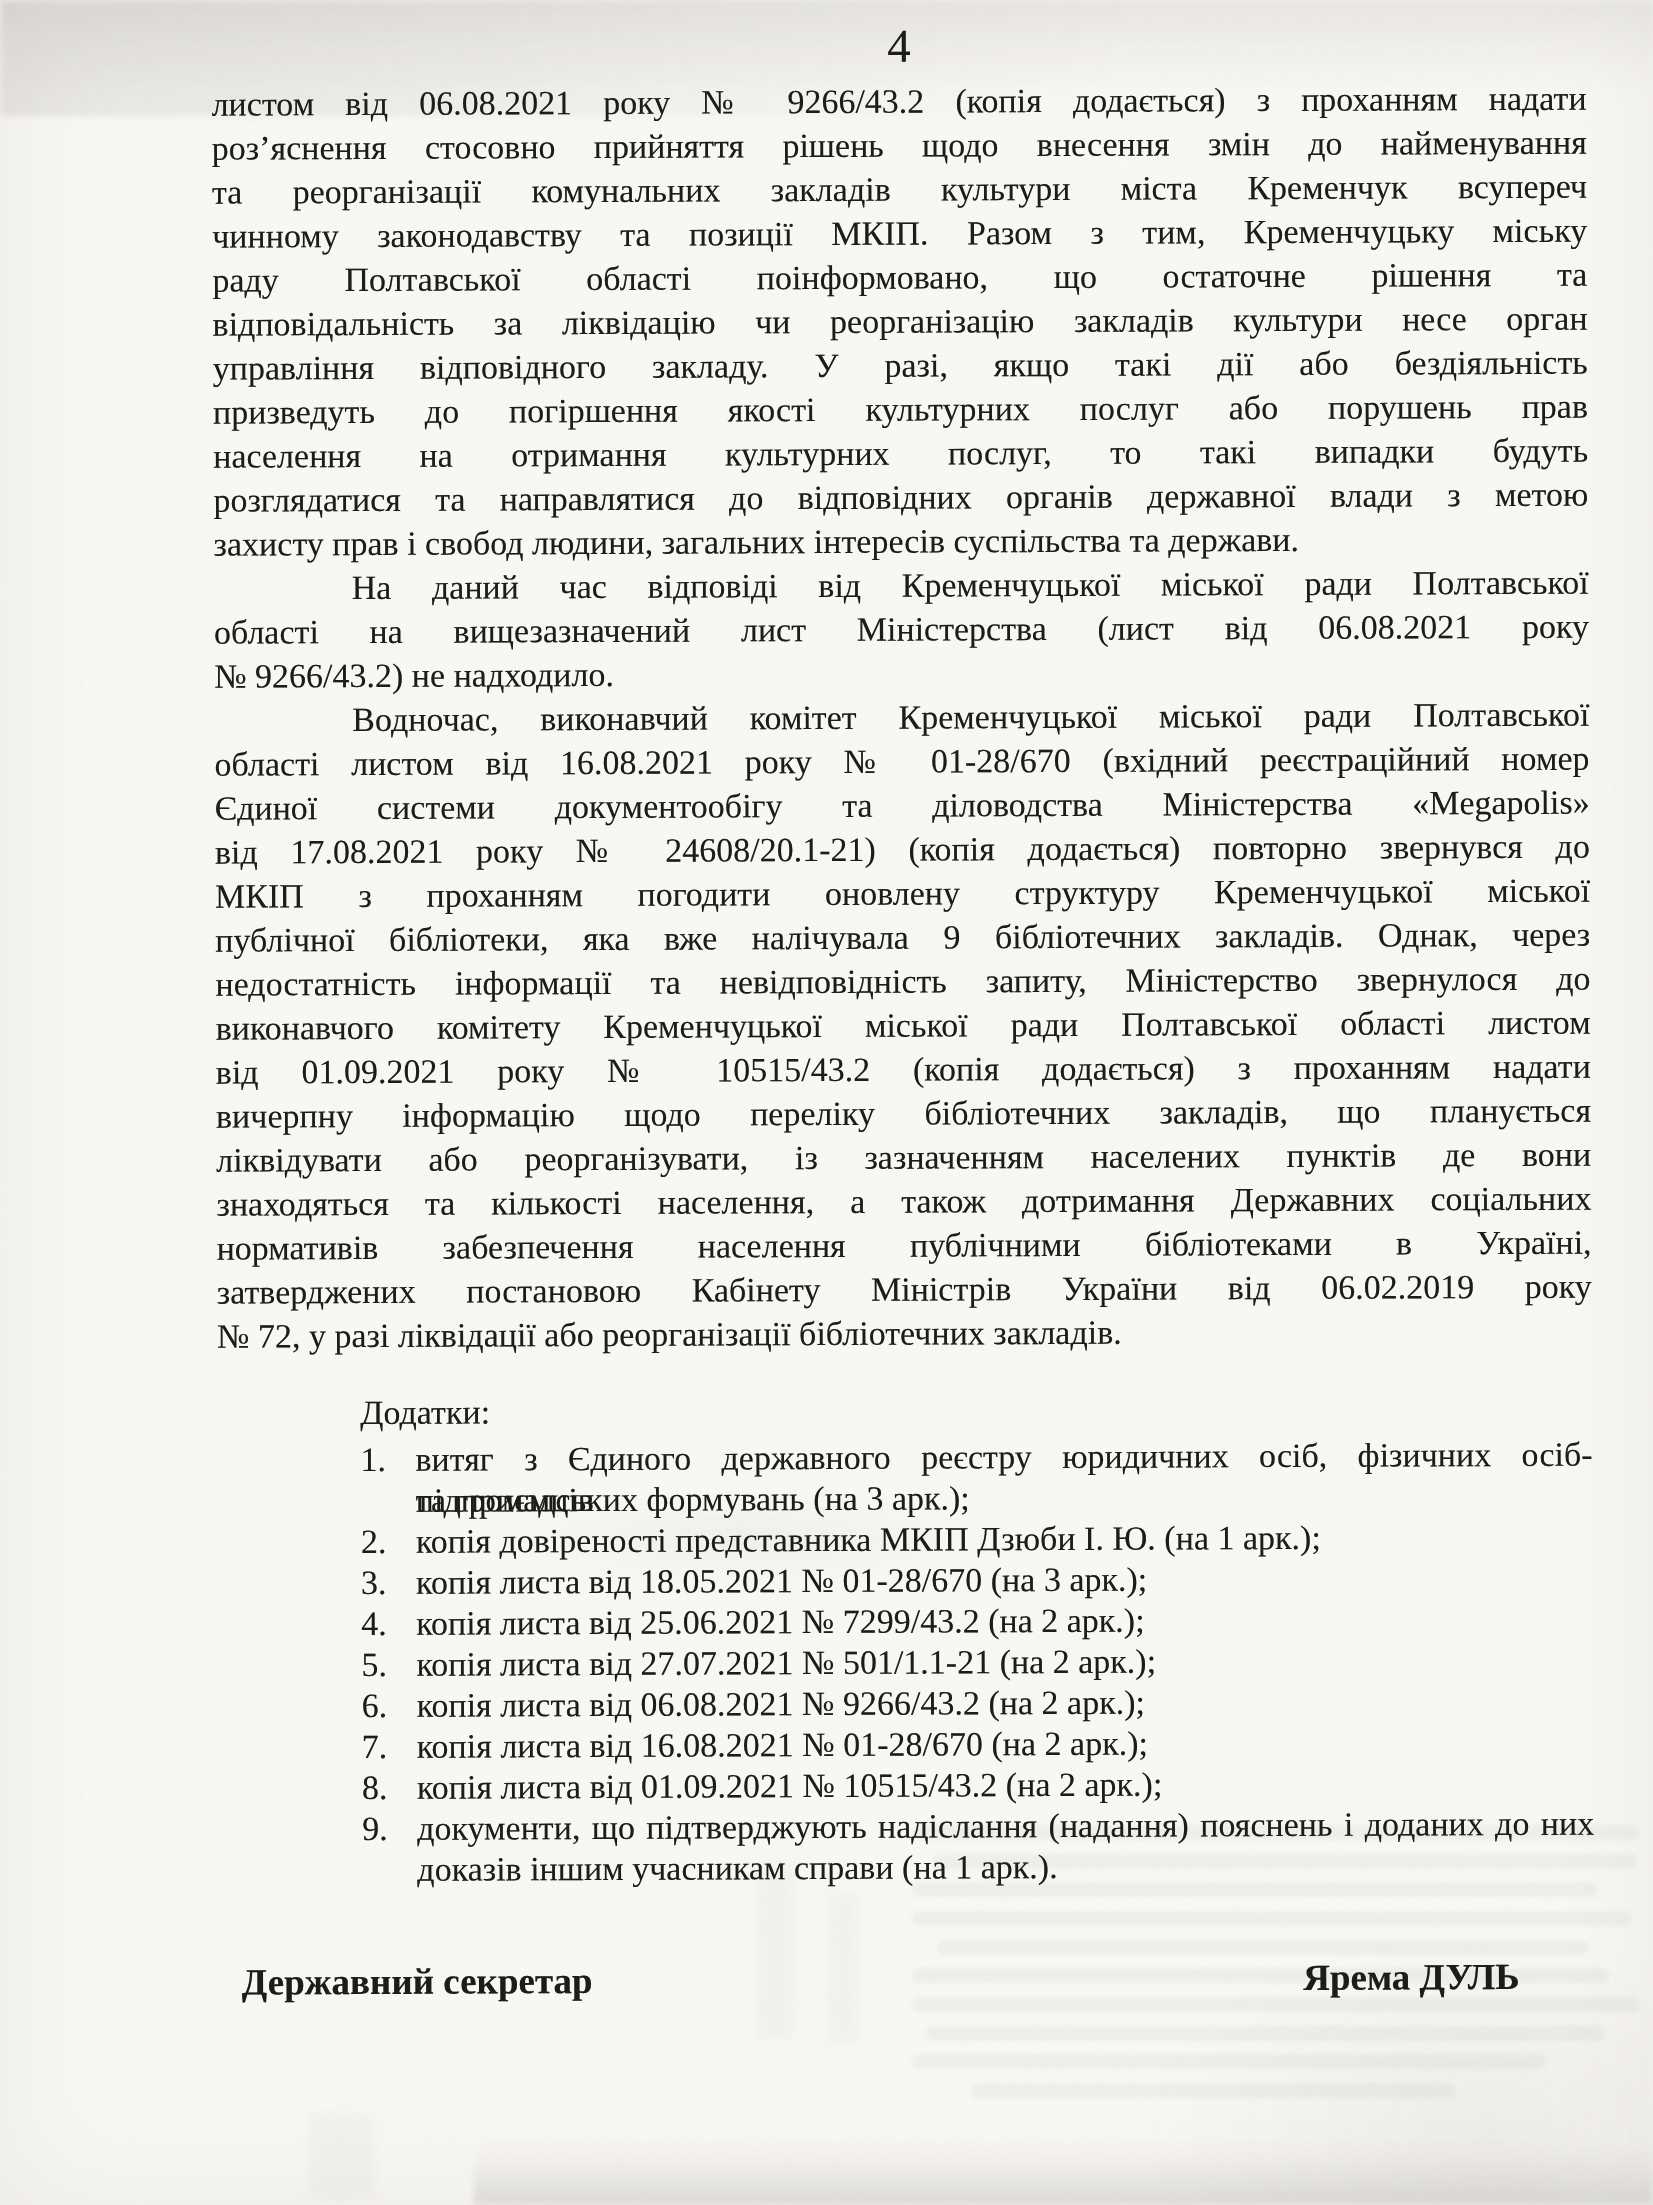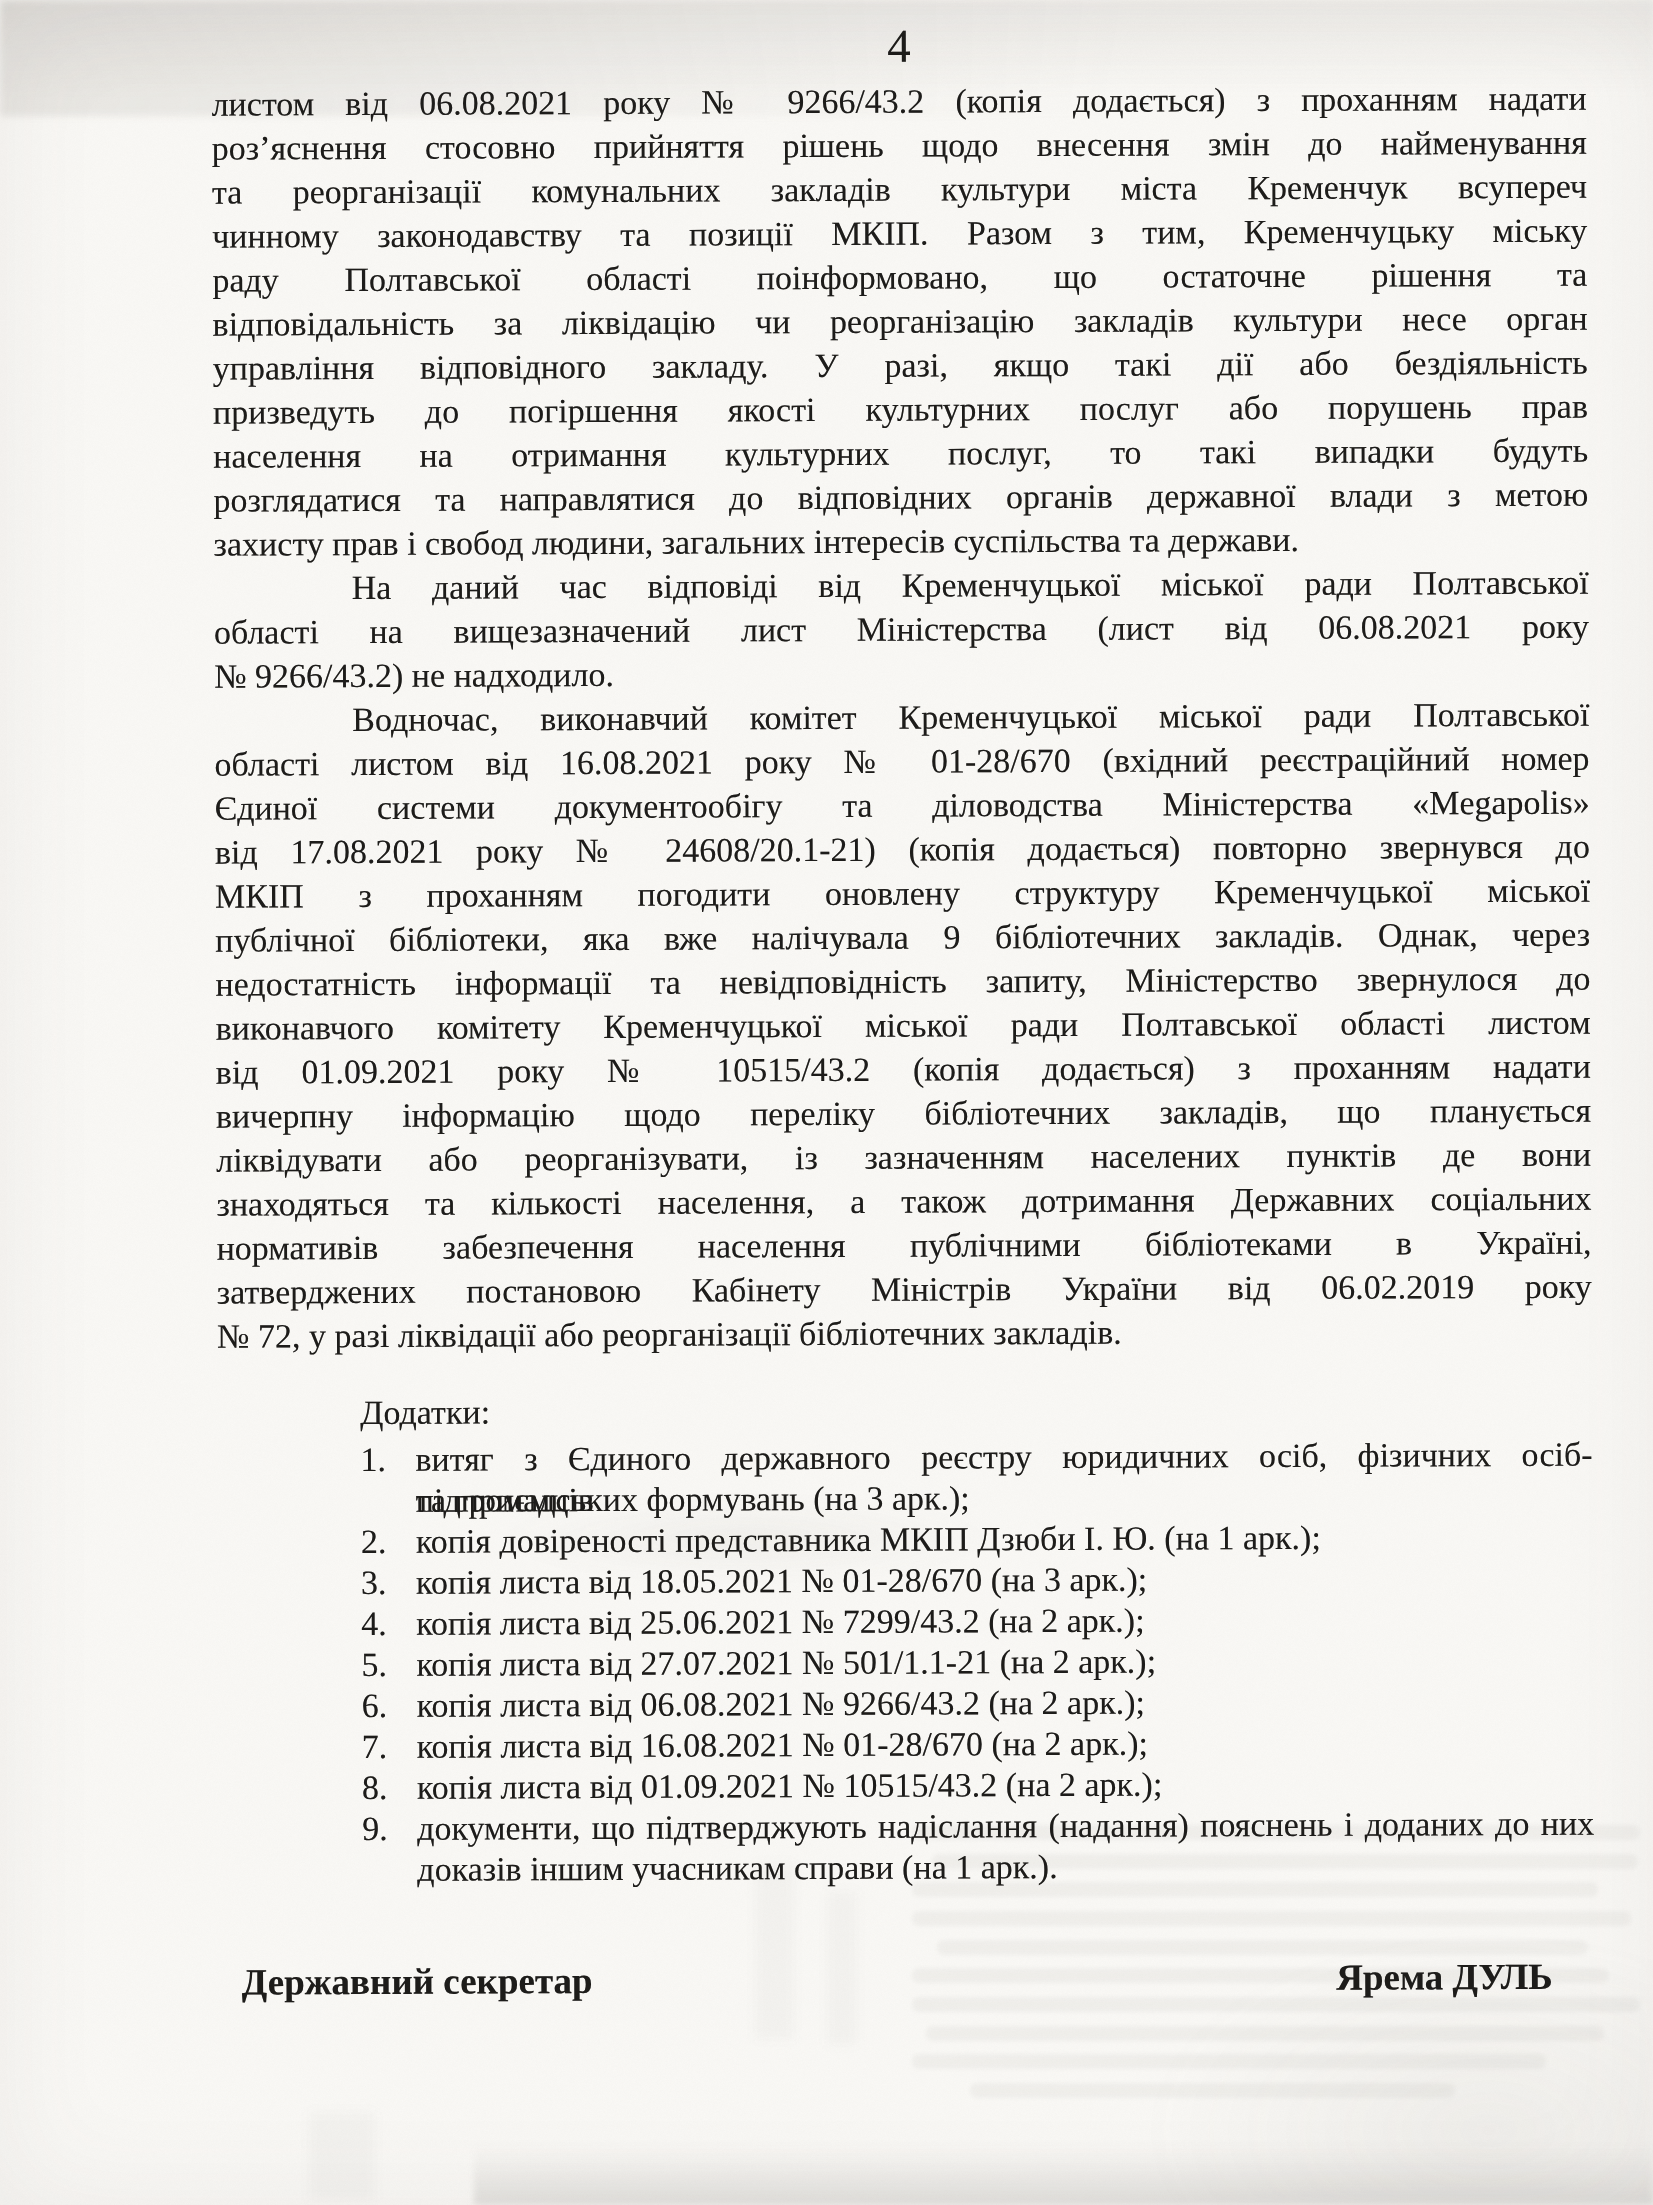--- a/index.html
+++ b/index.html
@@ -40,21 +40,21 @@
   .jl{text-align:justify;text-align-last:justify;text-justify:inter-word;}
   .ind{text-indent:138px;}
   .att{position:absolute;top:1389px;left:358px;width:1232px;font-size:34px;}
   .att .head{height:44px;line-height:44px;margin-bottom:4.4px;font-size:34px;}
   .att .item{display:flex;}
   .att .num{width:55px;flex:none;height:41px;line-height:41px;}
   .att .itx{flex:1;}
   .att .ln{height:41px;line-height:41px;}
   .sig{position:absolute;top:1958px;left:237px;right:64px;display:flex;
     justify-content:space-between;align-items:baseline;font-size:37px;font-weight:bold;}
-  .sig .name{margin-right:42px;}
+  .sig .name{margin-right:75px;}
   .txt-soft{text-shadow:0 0 0.6px rgba(35,33,30,0.45);}
   .noise{position:absolute;inset:0;mix-blend-mode:multiply;pointer-events:none;}
 </style>
 </head>
 <body>
 
 <div class="page">
 
   <svg class="noise" width="1654" height="2205" aria-hidden="true" viewBox="0 0 3000 4000">
     <filter id="paperNoise">

